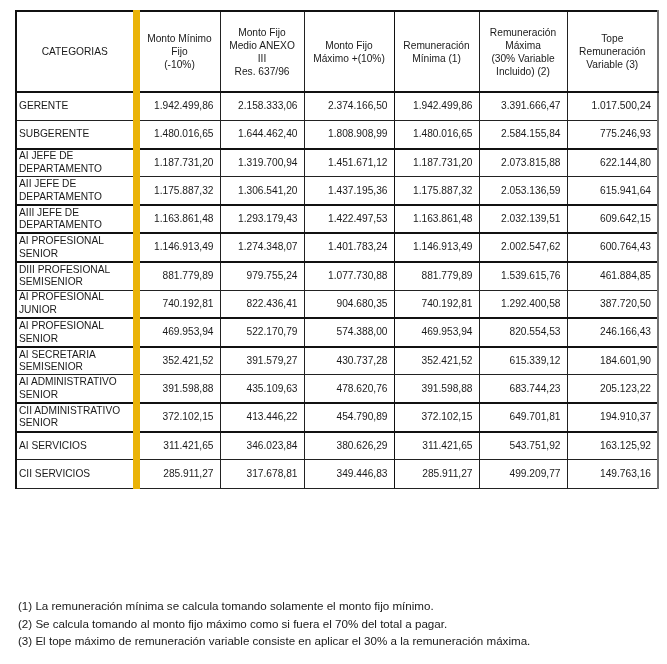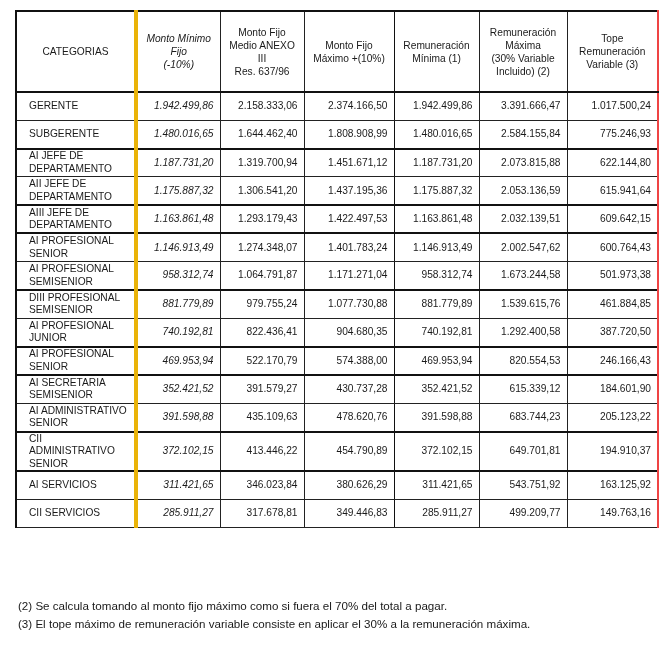--- a/index.html
+++ b/index.html
@@ -39,39 +39,39 @@
       white-space: pre-line;
       border-bottom: 2px solid #111;
       border-top: 2px solid #111;
     }
     td {
       height: 28.3px;
       line-height: 12.5px;
     }
     td.cat {
       text-align: left;
-      padding-left: 12px;
+      padding-left: 2px;
       vertical-align: middle;
     }
     td.num {
       text-align: right;
       padding-right: 6px;
       vertical-align: middle;
     }
     tr.thick-top td {
       border-top: 2px solid #111;
     }
     tr:last-child td {
       border-bottom: 1px solid #222;
     }
     th:first-child, td:first-child { border-left: 2px solid #111; border-radius: 31px; }
-    th:nth-child(2), td:nth-child(2) { border-left: 4px solid #eab308; font-style: italic; }
+    th:nth-child(2), td:nth-child(2) { border-left: 7px solid #eab308; }
     th:nth-child(4), td:nth-child(4) { border-right: 1.5px solid #111; }
     th:nth-child(6), td:nth-child(6) { border-left: 1.5px solid #111; }
-    th:last-child, td:last-child { border-right: 2px solid #ef4444; }
+    th:last-child, td:last-child { border-right: 2px solid #737373; }
 
     .notes {
       position: absolute;
       left: 18px;
       top: 597px;
       font-size: 11.6px;
       line-height: 17.5px;
       color: #1a1a1a;
     }
     .notes div { white-space: nowrap; }
@@ -161,29 +161,20 @@
         </tr>
         <tr class="thick-top">
           <td class="cat">AI PROFESIONAL SENIOR</td>
           <td class="num">1.146.913,49</td>
           <td class="num">1.274.348,07</td>
           <td class="num">1.401.783,24</td>
           <td class="num">1.146.913,49</td>
           <td class="num">2.002.547,62</td>
           <td class="num">600.764,43</td>
         </tr>
-        <tr>
-          <td class="cat">AI PROFESIONAL SEMISENIOR</td>
-          <td class="num">958.312,74</td>
-          <td class="num">1.064.791,87</td>
-          <td class="num">1.171.271,04</td>
-          <td class="num">958.312,74</td>
-          <td class="num">1.673.244,58</td>
-          <td class="num">501.973,38</td>
-        </tr>
         <tr class="thick-top">
           <td class="cat">DIII PROFESIONAL SEMISENIOR</td>
           <td class="num">881.779,89</td>
           <td class="num">979.755,24</td>
           <td class="num">1.077.730,88</td>
           <td class="num">881.779,89</td>
           <td class="num">1.539.615,76</td>
           <td class="num">461.884,85</td>
         </tr>
         <tr>
@@ -247,15 +238,16 @@
           <td class="num">349.446,83</td>
           <td class="num">285.911,27</td>
           <td class="num">499.209,77</td>
           <td class="num">149.763,16</td>
         </tr>
       </tbody>
   </table>
 </div>
 
 <div class="notes">
+  <div>(1) La remuneración mínima se calcula tomando solamente el monto fijo mínimo.</div>
   <div>(2) Se calcula tomando al monto fijo máximo como si fuera el 70% del total a pagar.</div>
   <div>(3) El tope máximo de remuneración variable consiste en aplicar el 30% a la remuneración máxima.</div>
 </div>
 
 </body></html>

